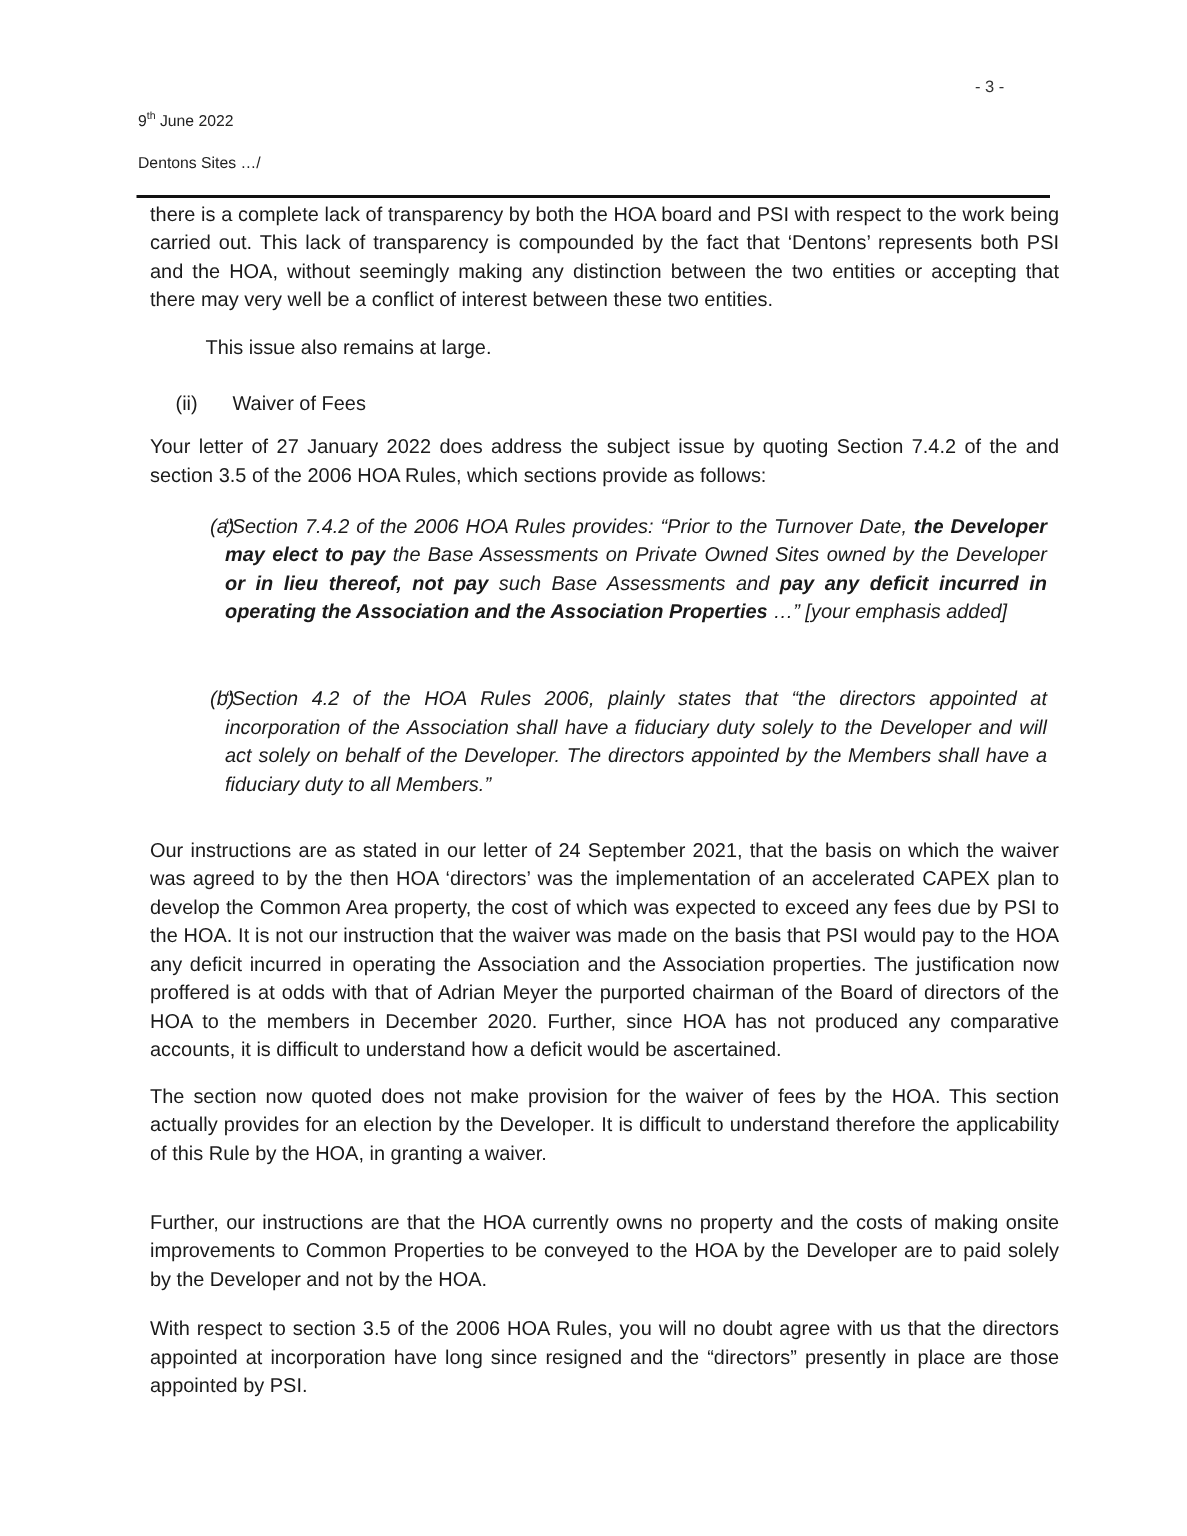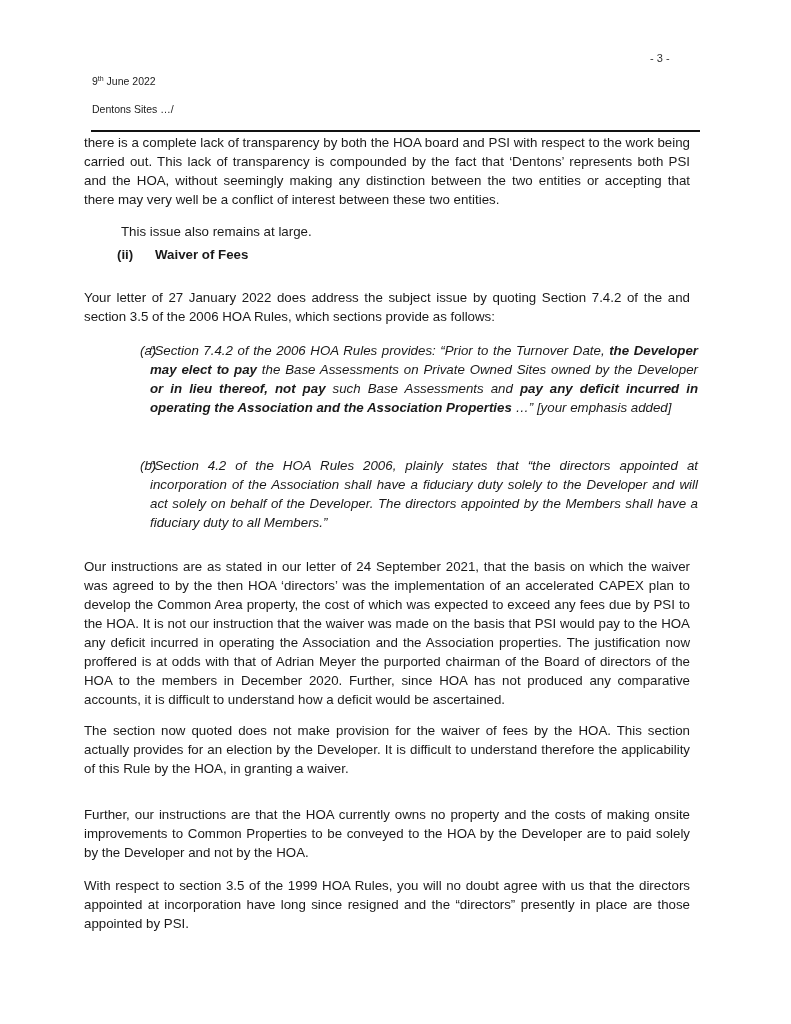--- a/index.html
+++ b/index.html
@@ -6,21 +6,21 @@
     body {
       width: 791px; height: 1024px; position: relative; overflow: hidden;
       font-family: "Liberation Sans", sans-serif; color: #1a1a1a;
     }
     .abs { position: absolute; }
     .page-num { left: 650px; top: 52px; font-size: 11px; color: #333; }
     .hdr { left: 92px; font-size: 10.5px; color: #222; }
     .hdr sup { font-size: 7px; vertical-align: super; line-height: 0; }
     .rule { left: 91px; top: 130px; width: 609px; height: 2px; background: #111; }
     .para {
-      left: 84px; width: 606px; font-size: 13.3px; line-height: 19px;
+      left: 100px; width: 606px; font-size: 13.3px; line-height: 19px;
       text-align: justify; margin: 0;
     }
     .heading { left: 117px; font-size: 13.3px; line-height: 19px; }
     .heading .lbl { display: inline-block; width: 38px; }
     .quote {
       left: 140px; width: 558px; font-size: 13.3px; line-height: 19px;
       font-style: italic; text-align: justify;
     }
     .quote .mark { position: absolute; left: 0; top: 0; }
     .quote .qtext { display: block; margin-left: 10px; }
@@ -34,33 +34,33 @@
 <div class="abs hdr" style="top:75px;"><span>9</span><sup>th</sup><span> June 2022</span></div>
 
 <div class="abs hdr" style="top:103px;">Dentons Sites …/</div>
 
 <div class="abs rule"></div>
 
 <p class="abs para" style="top:133px;">there is a complete lack of transparency by both the HOA board and PSI with respect to the work being carried out. This lack of transparency is compounded by the fact that ‘Dentons’ represents both PSI and the HOA, without seemingly making any distinction between the two entities or accepting that there may very well be a conflict of interest between these two entities.</p>
 
 <p class="abs para" style="top:222px;margin-left:37px;">This issue also remains at large.</p>
 
-<div class="abs heading" style="top:245px;font-weight:bold;"><span class="lbl">(ii)</span><span>Waiver of Fees</span></div>
+<div class="abs heading" style="top:259px;"><span class="lbl">(ii)</span><span>Waiver of Fees</span></div>
 
 <p class="abs para" style="top:288px;">Your letter of 27 January 2022 does address the subject issue by quoting Section 7.4.2 of the and section 3.5 of the 2006 HOA Rules, which sections provide as follows:</p>
 
 <div class="abs quote" style="top:341px;">
   <span class="mark">(a)</span>
   <span class="qtext"><span>“Section 7.4.2 of the 2006 HOA Rules provides: “Prior to the Turnover Date, </span><b>the Developer may elect to pay</b><span> the Base Assessments on Private Owned Sites owned by the Developer </span><b>or in lieu thereof, not pay</b><span> such Base Assessments and </span><b>pay any deficit incurred in operating the Association and the Association Properties</b><span> …” [your emphasis added]</span></span>
 </div>
 
 <div class="abs quote" style="top:456px;">
   <span class="mark">(b)</span>
   <span class="qtext">“Section 4.2 of the HOA Rules 2006, plainly states that “the directors appointed at incorporation of the Association shall have a fiduciary duty solely to the Developer and will act solely on behalf of the Developer. The directors appointed by the Members shall have a fiduciary duty to all Members.”</span>
 </div>
 
 <p class="abs para" style="top:557px;">Our instructions are as stated in our letter of 24 September 2021, that the basis on which the waiver was agreed to by the then HOA ‘directors’ was the implementation of an accelerated CAPEX plan to develop the Common Area property, the cost of which was expected to exceed any fees due by PSI to the HOA. It is not our instruction that the waiver was made on the basis that PSI would pay to the HOA any deficit incurred in operating the Association and the Association properties. The justification now proffered is at odds with that of Adrian Meyer the purported chairman of the Board of directors of the HOA to the members in December 2020. Further, since HOA has not produced any comparative accounts, it is difficult to understand how a deficit would be ascertained.</p>
 
 <p class="abs para" style="top:721px;">The section now quoted does not make provision for the waiver of fees by the HOA. This section actually provides for an election by the Developer. It is difficult to understand therefore the applicability of this Rule by the HOA, in granting a waiver.</p>
 
 <p class="abs para" style="top:805px;">Further, our instructions are that the HOA currently owns no property and the costs of making onsite improvements to Common Properties to be conveyed to the HOA by the Developer are to paid solely by the Developer and not by the HOA.</p>
 
-<p class="abs para" style="top:876px;">With respect to section 3.5 of the 1999 HOA Rules, you will no doubt agree with us that the directors appointed at incorporation have long since resigned and the “directors” presently in place are those appointed by PSI.</p>
+<p class="abs para" style="top:876px;">With respect to section 3.5 of the 2006 HOA Rules, you will no doubt agree with us that the directors appointed at incorporation have long since resigned and the “directors” presently in place are those appointed by PSI.</p>
 
 </body></html>

